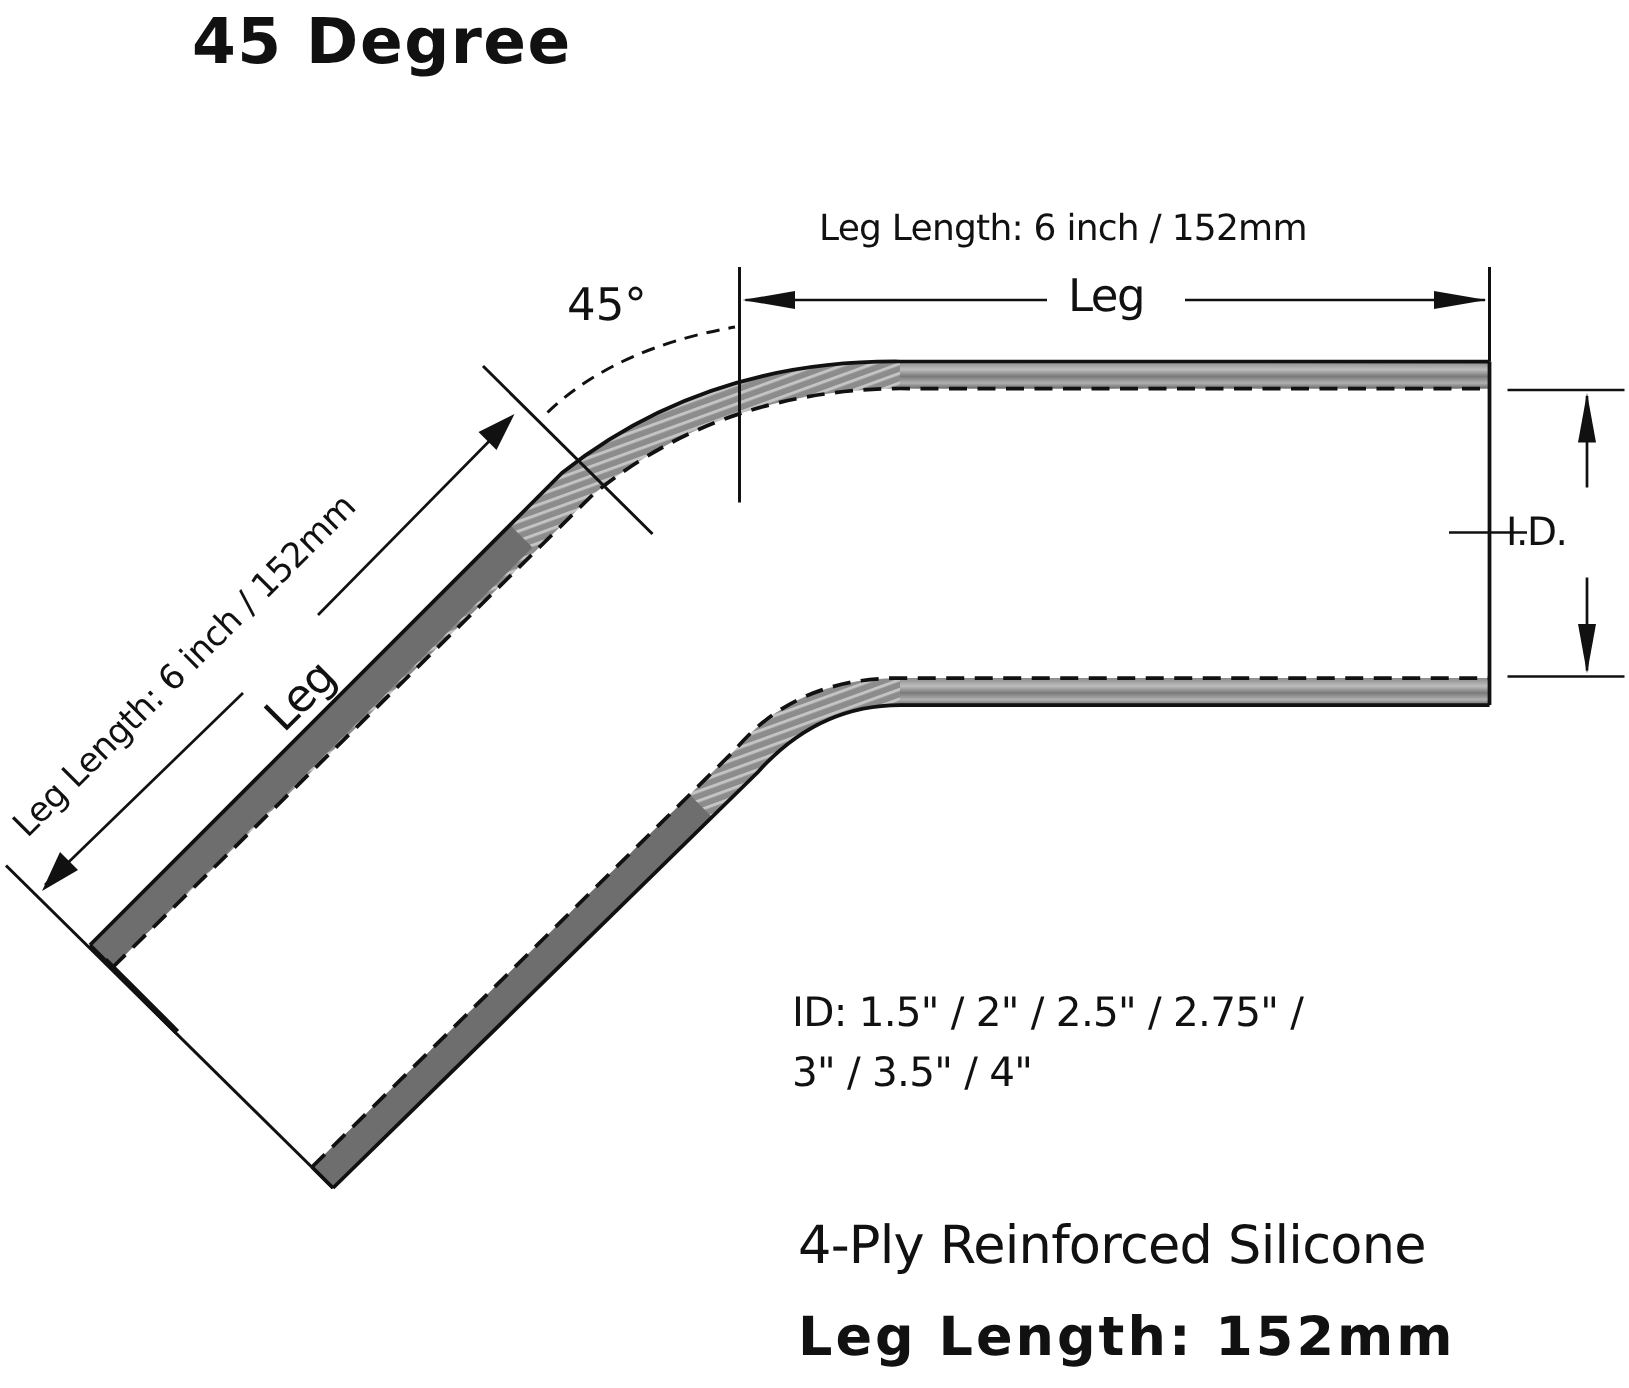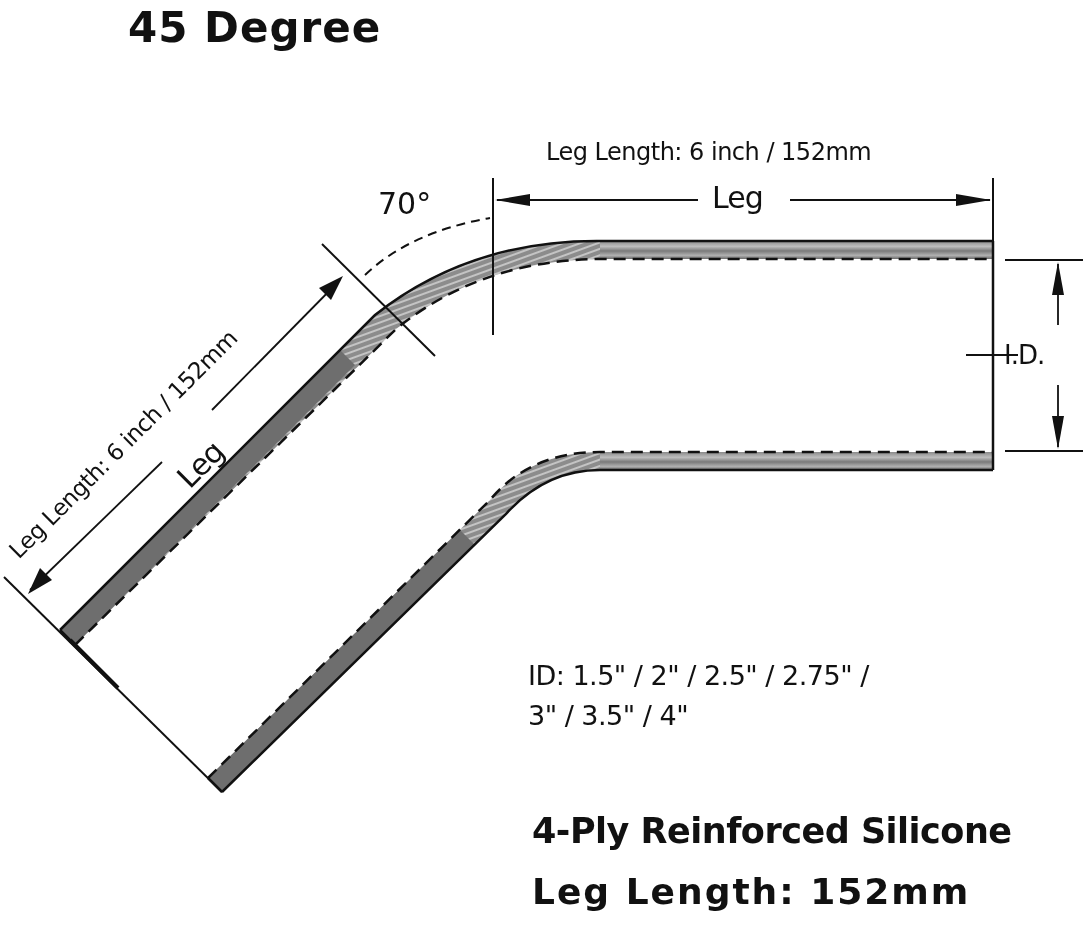--- a/index.html
+++ b/index.html
@@ -97,21 +97,20 @@
       line-height: 40px;
       letter-spacing: -0.5px;
     }
     .spec-ply {
       position: absolute;
       left: 532px;
       top: 808px;
       font-size: 35px;
       letter-spacing: -0.5px;
       line-height: 46px;
-      font-weight: bold;
     }
     .spec-leg {
       position: absolute;
       left: 532px;
       top: 866px;
       font-size: 36px;
       font-weight: bold;
       letter-spacing: 2px;
       line-height: 52px;
     }
@@ -208,21 +207,21 @@
     <line x1="1058" y1="264" x2="1058" y2="325" stroke="#111" stroke-width="1.8"></line>
     <line x1="1058" y1="385" x2="1058" y2="447" stroke="#111" stroke-width="1.8"></line>
     <polygon points="1058,262 1052,295 1064,295" fill="#111"></polygon>
     <polygon points="1058,449 1052,416 1064,416" fill="#111"></polygon>
     <line x1="966" y1="355" x2="1018" y2="355" stroke="#111" stroke-width="1.8"></line>
   </g>
 </svg>
 
 <div class="lbl top-leg-length">Leg Length: 6 inch / 152mm</div>
 <div class="lbl top-leg-word">Leg</div>
-<div class="lbl angle-label">70°</div>
+<div class="lbl angle-label">45°</div>
 <div class="lbl id-label">I.D.</div>
 
 <div class="diag-group">
   <div class="diag-leg-length">Leg Length: 6 inch / 152mm</div>
   <div class="diag-leg-word">Leg</div>
 </div>
 
 <div class="spec-id">
   <div>ID: 1.5" / 2" / 2.5" / 2.75" /</div>
   <div>3" / 3.5" / 4"</div>

